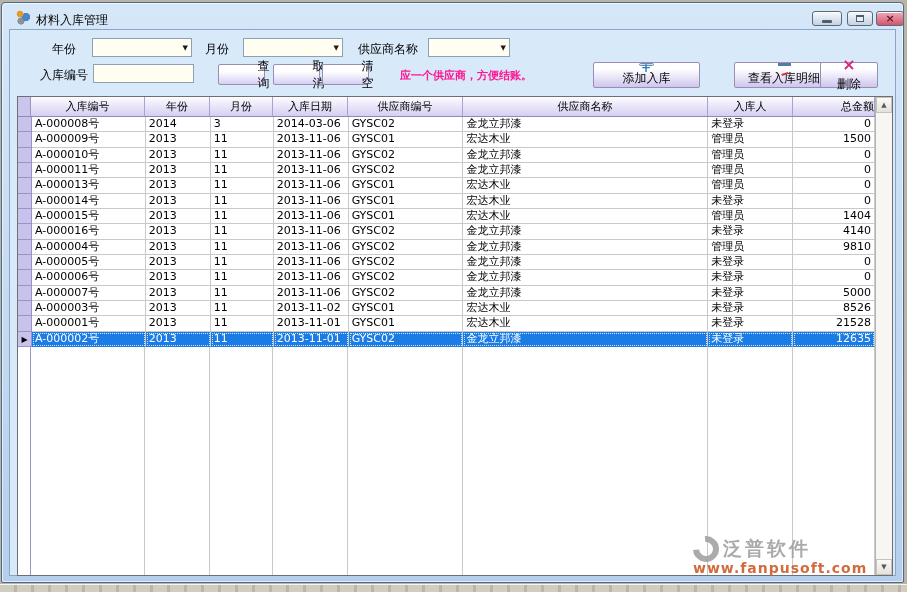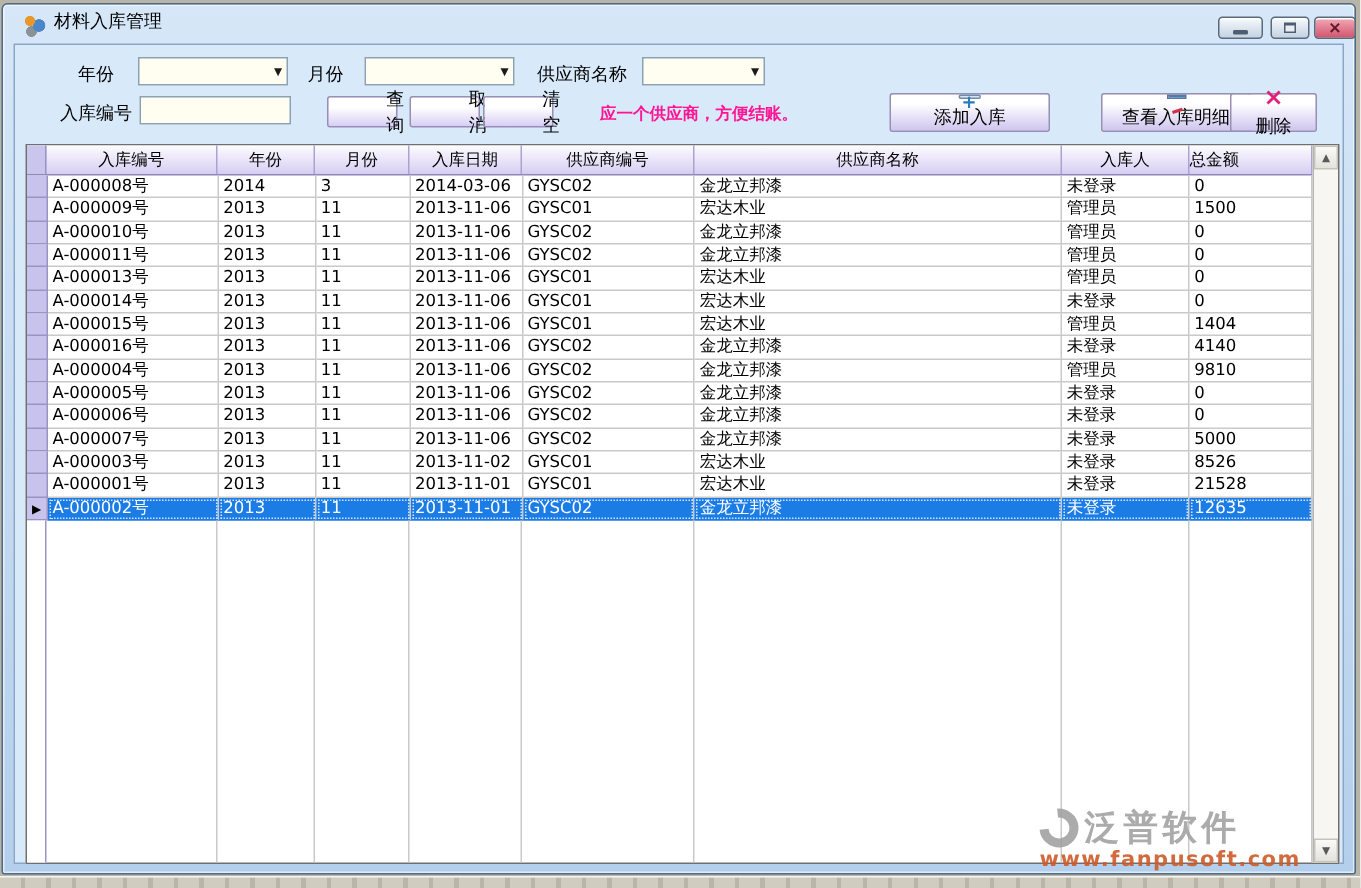--- a/index.html
+++ b/index.html
@@ -12,21 +12,21 @@
   
   .window{position:absolute;left:1px;top:2px;width:903px;height:581px;box-sizing:border-box;
           border:1px solid #4d6b89;border-radius:4px 4px 2px 2px;
           background:linear-gradient(#d6e7f8,#b4cfec);
           box-shadow:inset 0 0 0 1px rgba(255,255,255,.6);}
   .app-icon{position:absolute;left:13px;top:7px;width:16px;height:16px;border-radius:3px;
           background:
             radial-gradient(circle at 5px 4px,#e89828 0 3.2px,transparent 3.6px),
             radial-gradient(circle at 11px 7px,#4a86c8 0 4px,transparent 4.4px),
             radial-gradient(circle at 6px 11px,#8a9298 0 3.4px,transparent 3.8px);}
-  .win-title{position:absolute;left:34px;top:3px;font-size:12px;color:#000;}
+  .win-title{position:absolute;left:34px;top:9px;font-size:12px;color:#000;}
   .winbtn{position:absolute;top:8px;height:15px;box-sizing:border-box;border:1px solid #5a6a7a;
           border-radius:3px;background:linear-gradient(#f6fafc,#c4d2e2);
           box-shadow:inset 0 1px 0 #fff;}
   .winbtn-min{left:810px;width:30px;}
   .winbtn-max{left:845px;width:26px;}
   .winbtn-close{left:874px;width:28px;background:linear-gradient(#f2aab8,#d2556e);}
   .glyph-min{position:absolute;left:50%;top:8px;width:10px;height:3px;margin-left:-5px;
           background:#4e5e6e;border-radius:1px;}
   .glyph-max{position:absolute;left:50%;top:3px;width:8px;height:7px;margin-left:-4px;
           box-sizing:border-box;border:1px solid #4e5e6e;border-top-width:2px;background:#e8eef4;}
@@ -66,42 +66,42 @@
   .hcell{box-sizing:border-box;font-size:11px;text-align:center;line-height:19px;
          border-right:1px solid #aaa3cf;overflow:hidden;white-space:nowrap;color:#000;}
   .hgut{width:13px;background:#cac5ec;border-right:1px solid #9a94c4;}
   .trow{display:flex;height:15.33px;}
   .cell{box-sizing:border-box;font-size:11px;line-height:14.5px;padding:0 3px;
         border-right:1px solid #c9c9c9;border-bottom:1px solid #c9c9c9;
         white-space:nowrap;overflow:hidden;color:#000;}
   .gut{width:13px;padding:0;background:#c8c3ec;border-right:1px solid #9a94c4;
        border-bottom:1px solid #9a94c4;text-align:center;font-size:8px;line-height:15px;color:#000;}
   .c0{width:114px;} .c1{width:65px;} .c2{width:63px;} .c3{width:75px;} .c4{width:115px;}
-  .c5{width:245px;} .c6{width:85px;} .c7{width:82px;text-align:left;}
+  .c5{width:245px;} .c6{width:85px;} .c7{width:82px;text-align:right;}
   .trow.selected .cell{background:#1b7ce6;color:#fff;border-bottom-color:#1b7ce6;
        outline:1px dotted rgba(255,255,255,.8);outline-offset:-2px;}
   .trow.selected .gut{background:#c8c3ec;color:#000;outline:none;}
   .erow{flex:1;display:flex;}
   .erow .cell{border-bottom:none;height:auto;}
   .frow{height:17px;display:flex;background:#efefef;border-top:1px solid #9a9a9a;box-sizing:border-box;}
   .frow .cell{border-bottom:none;line-height:15px;background:transparent;}
   .frow .gut{border-bottom:none;}
   
   .vscroll{width:17px;background:#f7f6f3;border-left:1px solid #b5b5b5;box-sizing:border-box;
            display:flex;flex-direction:column;}
   .sbtn{height:16px;background:linear-gradient(#fbfaf8,#e4e2dc);border:1px solid #c6c3ba;
         box-sizing:border-box;text-align:center;font-size:7px;line-height:14px;color:#5a5a5a;}
   .strack{flex:1;}
   
   .watermark{position:absolute;left:683px;top:506px;width:215px;opacity:.9;pointer-events:none;}
   .wm-row{display:flex;align-items:center;}
   .wm-logo{width:26px;height:26px;box-sizing:border-box;border:6px solid #a2a2a2;
            border-left-color:transparent;border-radius:50%;transform:rotate(40deg);
            margin-right:4px;flex:0 0 auto;}
-  .wm-brand{font-size:23px;font-weight:bold;color:#a2a2a2;letter-spacing:3px;white-space:nowrap;}
+  .wm-brand{font-size:19px;font-weight:bold;color:#a2a2a2;letter-spacing:3px;white-space:nowrap;}
   .wm-site{font-size:14px;font-weight:bold;color:#cd5c2a;text-align:left;margin-top:-2px;
            letter-spacing:1px;white-space:nowrap;}
 </style>
 </head>
 <body>
 
 <div class="screen">
 
   <div class="taskbar"></div>
 

